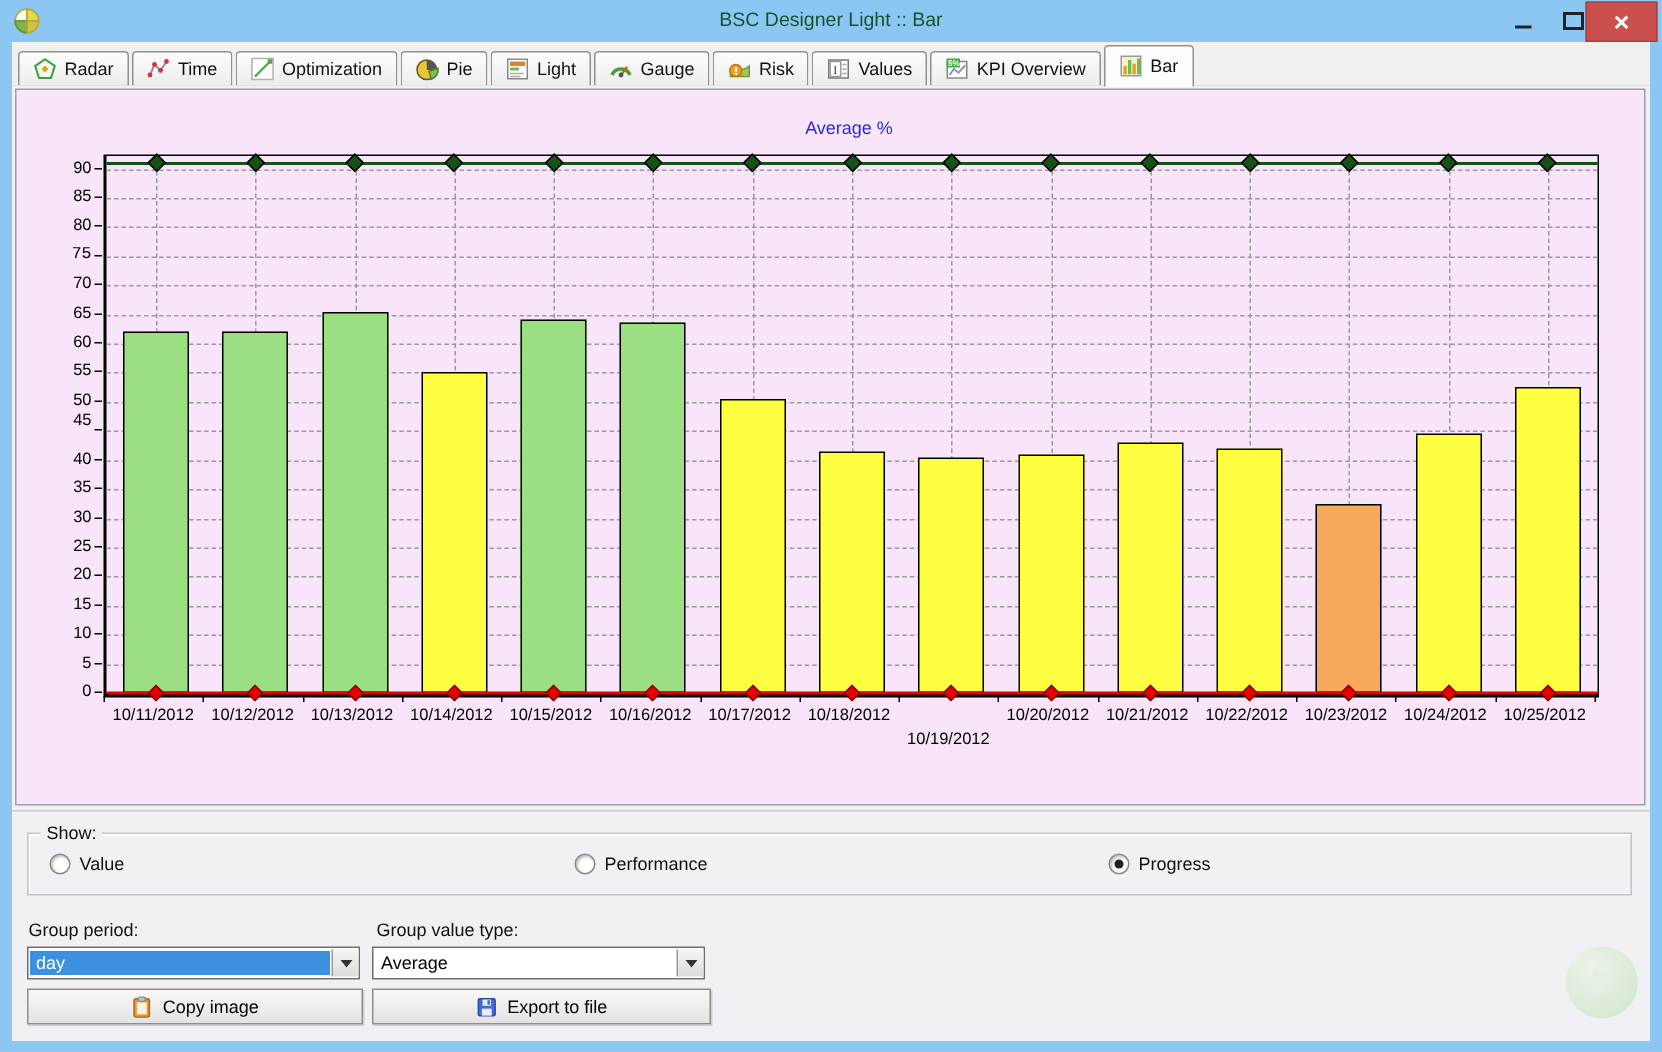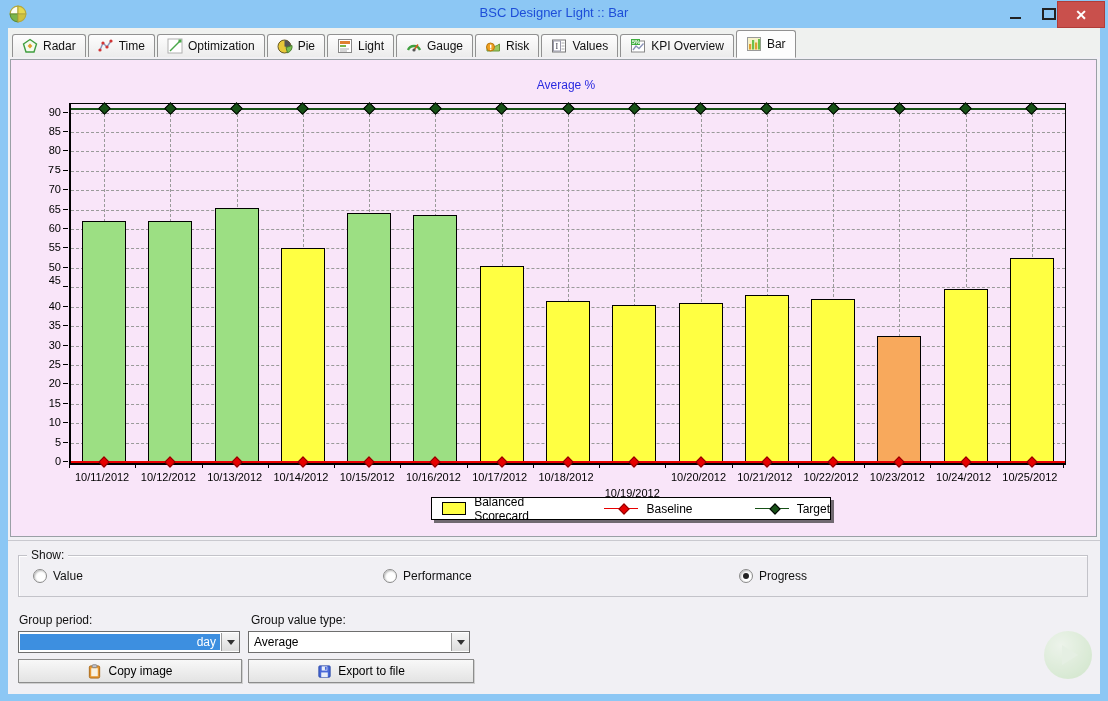--- a/index.html
+++ b/index.html
@@ -4,21 +4,21 @@
 <style>
   * { margin:0; padding:0; box-sizing:content-box; }
   html,body { width:1108px; height:701px; overflow:hidden; }
   body { font-family:"Liberation Sans", sans-serif; background:#8cc7f4; }
 
   .window { position:relative; width:1108px; height:701px; background:#8cc7f4; outline:1px solid #6aa1cc; }
 
   
   .titlebar { position:absolute; left:0; top:0; width:1108px; height:28px; background:#8cc7f4; }
   .app-logo { position:absolute; left:9px; top:5px; width:18px; height:18px; }
-  .title-text { position:absolute; left:0; top:5px; width:100%; text-align:center; font-size:13px; color:#1d4ed8; }
+  .title-text { position:absolute; left:0; top:5px; width:100%; text-align:center; font-size:13px; color:#14532d; }
   .win-btn { position:absolute; top:0; height:27px; display:flex; align-items:center; justify-content:center; cursor:default; }
   .btn-min { left:998px; width:34px; }
   .btn-max { left:1032px; width:34px; }
   .btn-close { left:1057px; width:46px; background:#c9504c; border:1px solid #b13c38; height:25px; top:1px; }
   .glyph-min { width:11px; height:2px; background:#222; margin-top:8px; }
   .glyph-max { width:10px; height:8px; border:2px solid #222; }
   .glyph-close { color:#fff; font-size:14px; font-weight:bold; line-height:1; }
 
   
   .tabbar { position:absolute; left:8px; top:28px; width:1092px; height:29px; background:#eff1ef; border-bottom:1px solid #a9a9a9; }
@@ -63,21 +63,21 @@
   .groupbox-label { position:absolute; left:8px; top:-8px; background:#f1f0f4; padding:0 4px; font-size:12px; color:#111; }
   .radio-item { position:absolute; top:13px; display:flex; align-items:center; gap:6px; font-size:12px; color:#111; cursor:default; }
   .radio-circle { width:12px; height:12px; border-radius:50%; background:#fff; border:1px solid #8a8a8a;
                   box-shadow:inset 1px 1px 2px #bbb; position:relative; }
   .radio-item.selected .radio-circle::after { content:""; position:absolute; left:3px; top:3px; width:6px; height:6px; border-radius:50%; background:#222; }
 
   .field-label { position:absolute; font-size:12px; color:#111; }
   .dropdown { position:absolute; height:20px; width:220px; background:#fff; border:1px solid #6e6e6e;
               display:flex; align-items:center; font-size:12px; color:#000; cursor:default; }
   .dropdown .dd-text { flex:1; padding:0 4px; height:16px; line-height:16px; margin:1px; }
-  .dropdown.focused .dd-text { background:#3d8fe0; color:#fff;text-align:right; }
+  .dropdown.focused .dd-text { background:#3d8fe0; color:#fff; }
   .dd-btn { width:17px; height:18px; margin:0; background:linear-gradient(#f6f6f6,#dcdcdc); border-left:1px solid #9a9a9a;
             display:flex; align-items:center; justify-content:center; }
   .dd-arrow { width:0; height:0; border-left:4px solid transparent; border-right:4px solid transparent; border-top:5px solid #333; }
 
   .push-btn { position:absolute; height:22px; background:linear-gradient(#f8f8f8,#e3e3e3); border:1px solid #8d8d8d;
               display:flex; align-items:center; justify-content:center; gap:6px; font-size:12px; color:#000;
               box-shadow:1px 1px 0 #cfcfcf; cursor:default; }
   .push-btn svg { width:15px; height:15px; }
 
   .play-overlay { position:absolute; right:8px; top:90px; width:48px; height:48px; border-radius:50%;
@@ -356,32 +356,20 @@
           <div class="xtick" style="left: 786.933px; top: 404px;"></div>
           <div class="xlab" style="left: 853.2px; top: 411px; width: 66.2667px;">10/23/2012</div>
           <div class="xtick" style="left: 853.2px; top: 404px;"></div>
           <div class="xlab" style="left: 919.467px; top: 411px; width: 66.2667px;">10/24/2012</div>
           <div class="xtick" style="left: 919.467px; top: 404px;"></div>
           <div class="xlab" style="left: 985.733px; top: 411px; width: 66.2667px;">10/25/2012</div>
           <div class="xtick" style="left: 985.733px; top: 404px;"></div>
           <div class="xtick" style="left: 1052px; top: 404px;"></div>
         </div>
 
-      <div class="legend">
-        <div class="leg-swatch"></div>
-        <span>Balanced Scorecard</span>
-        <div class="leg-line leg-sp1" style="background:#e80000;">
-          <div class="diamond" style="width:6px;height:6px;background:#e80000;border:1px solid #8c0000;"></div>
-        </div>
-        <span>Baseline</span>
-        <div class="leg-line leg-sp2" style="background:#175117;">
-          <div class="diamond" style="width:6px;height:6px;background:#175117;border:1px solid #000;"></div>
-        </div>
-        <span>Target</span>
-      </div>
     </div>
 
     <div class="bottom">
       <div class="groupbox">
         <div class="groupbox-label">Show:</div>
         <div class="radio-item" style="left:14px;">
           <div class="radio-circle"></div>
           <span>Value</span>
         </div>
         <div class="radio-item" style="left:364px;">

